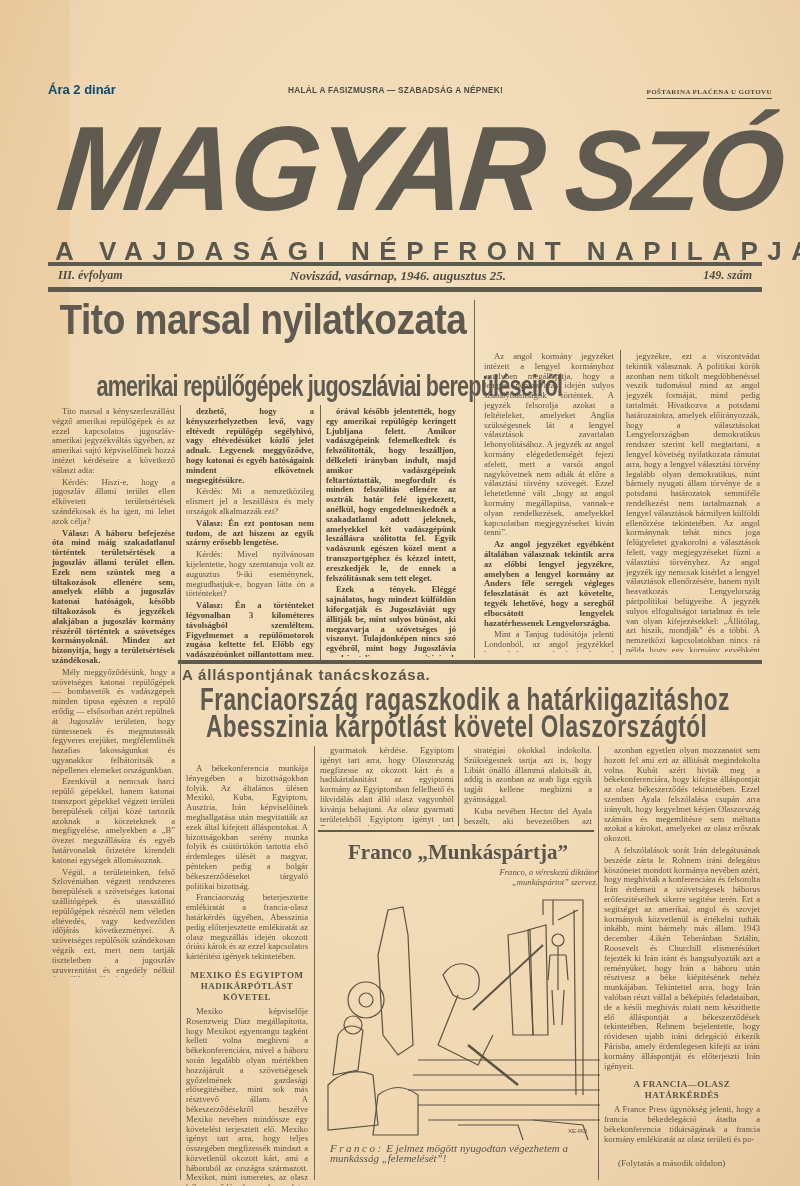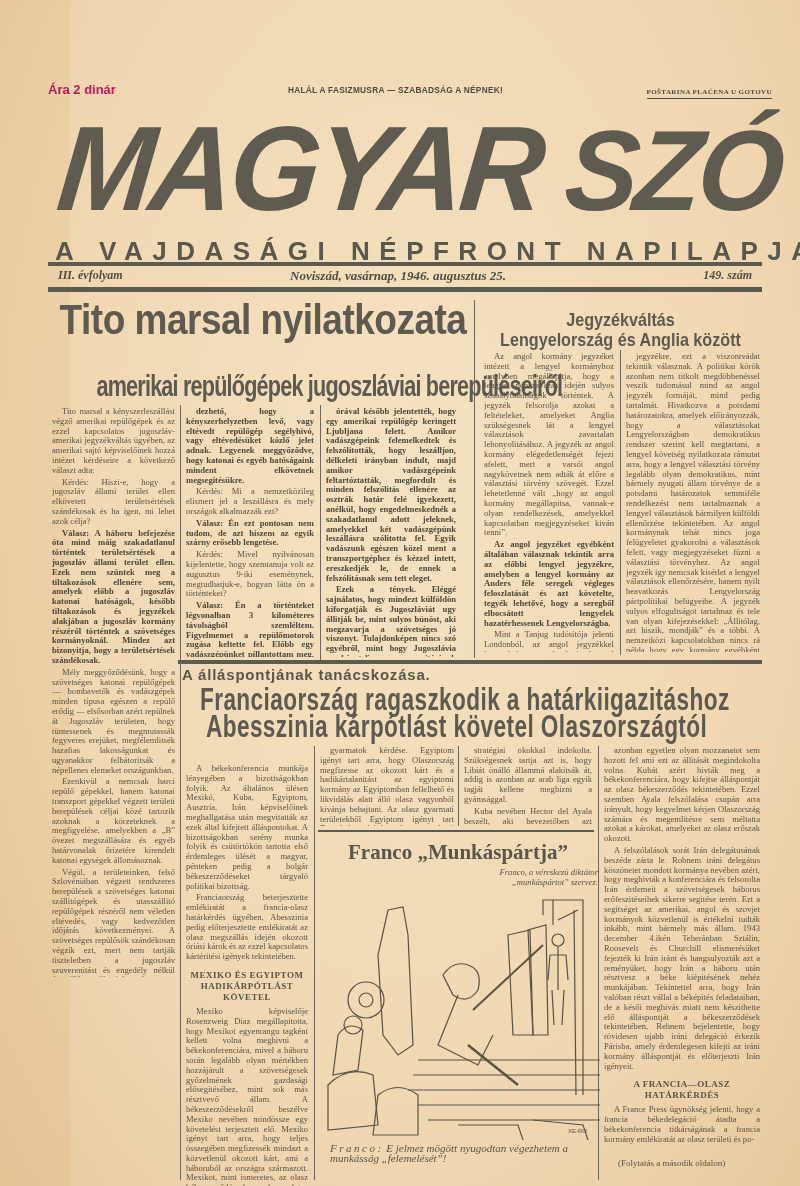--- a/index.html
+++ b/index.html
@@ -8,21 +8,21 @@
     background: #f2dcb8;
     background-image: radial-gradient(ellipse at 50% 40%, #f5e2c2 0%, #efd6b0 70%, #e6c89e 100%);
     color: #5a5142;
     font-family: "Liberation Serif", serif;
     position: relative;
   }
   .page { position: absolute; left: 0; top: 0; width: 800px; height: 1186px; }
 
   
   .topline { position: absolute; top: 82px; left: 48px; right: 28px; height: 22px; }
-  .price { position: absolute; left: 0; top: 0; font-family: "Liberation Sans", sans-serif; font-weight: bold; font-size: 13px; color: #be185d; }
+  .price { position: absolute; left: 0; top: 0; font-family: "Liberation Sans", sans-serif; font-weight: bold; font-size: 13px; color: #0c4a6e; }
   .slogan { position: absolute; left: 240px; top: 3px; font-family: "Liberation Sans", sans-serif; font-weight: bold; font-size: 9px; letter-spacing: 0.3px; color: #4e4a40; transform: scaleX(0.92); transform-origin: left; }
   .postal { position: absolute; right: 0; top: 6px; font-family: "Liberation Serif", serif; font-size: 7px; font-weight: bold; letter-spacing: 0.4px; color: #4e4a40; border-bottom: 1.5px solid #4e4a40; padding-bottom: 2px; }
 
   
   .masthead { position: absolute; top: 96px; left: 40px; width: 740px; height: 140px; }
   .mast-title { position: absolute; left: 14px; top: 4px; font-family: "Liberation Sans", sans-serif; font-weight: bold; font-style: italic; color: #5f5b50; white-space: nowrap; letter-spacing: -4px; }
   .mast-title .m1 { font-size: 118px; display: inline-block; transform: scaleY(1.02) scaleX(0.98) skewX(-6deg); }
   .mast-title .m2 { font-size: 92px; }
   .subtitle { position: absolute; top: 236px; left: 55px; width: 700px; font-family: "Liberation Sans", sans-serif; font-weight: bold; font-size: 26px; letter-spacing: 9.5px; color: #5a574d; white-space: nowrap; }
 
@@ -116,24 +116,20 @@
       <p>Kérdés: Mivel nyilvánosan kijelentette, hogy szemtanuja volt az augusztus 9-iki eseménynek, megtudhatjuk-e, hogyan látta ön a történteket?</p>
       <p class="b">Válasz: Én a történteket légvonalban 3 kilométeres távolságból szemléltem. Figyelmemet a repülőmotorok zugása keltette fel. Előbb egy vadászgépünket pillantottam meg, amint körülrepült egy transzportgépet, ezután rövid gépfegyvertüz hallatszott, majd erősebb zugás és a földhöz ütődés zaja következett. Elrendeltem, haladéktalanul értesitsenek, mi történt. Két</p>
     </div>
   <div class="vline" style="left:320px;top:405px;height:255px;"></div>
   <div class="col" style="left:326px;top:407px;width:130px;height:250px;" id="lead-col3">
       <p class="b">órával később jelentették, hogy egy amerikai repülőgép keringett Ljubljana felett. Amikor vadászgépeink felemelkedtek és felszólitották, hogy leszálljon, délkeleti irányban indult, majd amikor vadászgépeink feltartóztatták, megfordult és minden felszólitás ellenére az osztrák határ felé igyekezett, anélkül, hogy engedelmeskednék a szakadatlanul adott jeleknek, amelyekkel két vadászgépünk leszállásra szólitotta fel. Egyik vadászunk egészen közel ment a transzportgéphez és kézzel intett, ereszkedjék le, de ennek a felszólitásnak sem tett eleget.</p>
       <p class="b">Ezek a tények. Eléggé sajnálatos, hogy mindezt külföldön kiforgatják és Jugoszláviát ugy állitják be, mint sulyos bünöst, aki megzavarja a szövetséges jó viszonyt. Tulajdonképen nincs szó egyébről, mint hogy Jugoszlávia megköveteli szuverenitásának tiszteletben tartását. E tekintetben egyébként eddig már eléggé türelmesnek bizonyult.</p>
     </div>
 
   <div class="vline" style="left:474px;top:300px;height:358px;"></div>
-  <div class="jegy-h">
-    <span class="l1">Jegyzékváltás</span>
-    <span class="l2">Lengyelország és Anglia között</span>
-  </div>
   <div class="col" style="left:484px;top:352px;width:130px;height:300px;" id="side-col1">
       <p>Az angol kormány jegyzéket intézett a lengyel kormányhoz amelyben megállapitja, hogy a lengyel népszavazás idején sulyos szabálytalanságok történtek. A jegyzék felsorolja azokat a feltételeket, amelyeket Anglia szükségesnek lát a lengyel választások zavartalan lebonyolitásához. A jegyzék az angol kormány elégedetlenségét fejezi afelett, mert a varsói angol nagykövetnek nem adták át előre a választási törvény szövegét. Ezzel lehetetlenné vált „hogy az angol kormány megállapitsa, vannak-e olyan rendelkezések, amelyekkel kapcsolatban megjegyzéseket kiván tenni”.</p>
       <p class="b">Az angol jegyzéket egyébként általában válasznak tekintik arra az előbbi lengyel jegyzékre, amelyben a lengyel kormány az Anders féle seregek végleges feloszlatását és azt követelte, tegyék lehetővé, hogy a seregből elbocsátott lengyelek hazatérhessenek Lengyelországba.</p>
       <p>Mint a Tanjug tudósitója jelenti Londonból, az angol jegyzékkel kapcsolatban a londoni lengyel nagykövetségen sajtóértekezletet tartottak és ezen kifejtették a lengyel kormány álláspontját. A sajtóértekezlet során is azt hangsulyozták lengyel részről, hogy miután mindeddig nem kaptak választ az Anders féle seregek ügyében átnyujtott</p>
     </div>
   <div class="vline" style="left:620px;top:350px;height:305px;"></div>
   <div class="col" style="left:626px;top:352px;width:134px;height:300px;" id="side-col2">
       <p>jegyzékre, ezt a viszontvádat tekintik válasznak. A politikai körök azonban nem titkolt megdöbbenéssel veszik tudomásul mind az angol jegyzék formáját, mind pedig tartalmát. Hivatkozva a potsdami határozatokra, amelyek előirányozzák, hogy a választásokat Lengyelországban demokratikus rendszer szerint kell megtartani, a lengyel követség nyilatkozata rámutat arra, hogy a lengyel választási törvény legalább olyan demokratikus, mint bármely nyugati állam törvénye de a potsdami határozatok semmiféle rendelkezést nem tartalmaznak a lengyel választások bármilyen külföldi ellenőrzése tekintetében. Az angol kormánynak tehát nincs joga felügyeletet gyakorolni a választások felett, vagy megjegyzéseket füzni a választási törvényhez. Az angol jegyzék igy nemcsak kisérlet a lengyel választások ellenőrzésére, hanem nyilt beavatkozás Lengyelország pártpolitikai belügyeibe. A jegyzék sulyos elfogultságot tartalmaz és tele van olyan kifejezésekkel: „Állitólag, azt hiszik, mondják” és a többi. A nemzetközi kapcsolatokban nincs rá példa hogy egy kormány egyébként jogilag alaptalan beavatkozását mendemondák alapján tette volna meg, mint az történt most az angol kormány részéről.</p>
     </div>
 

